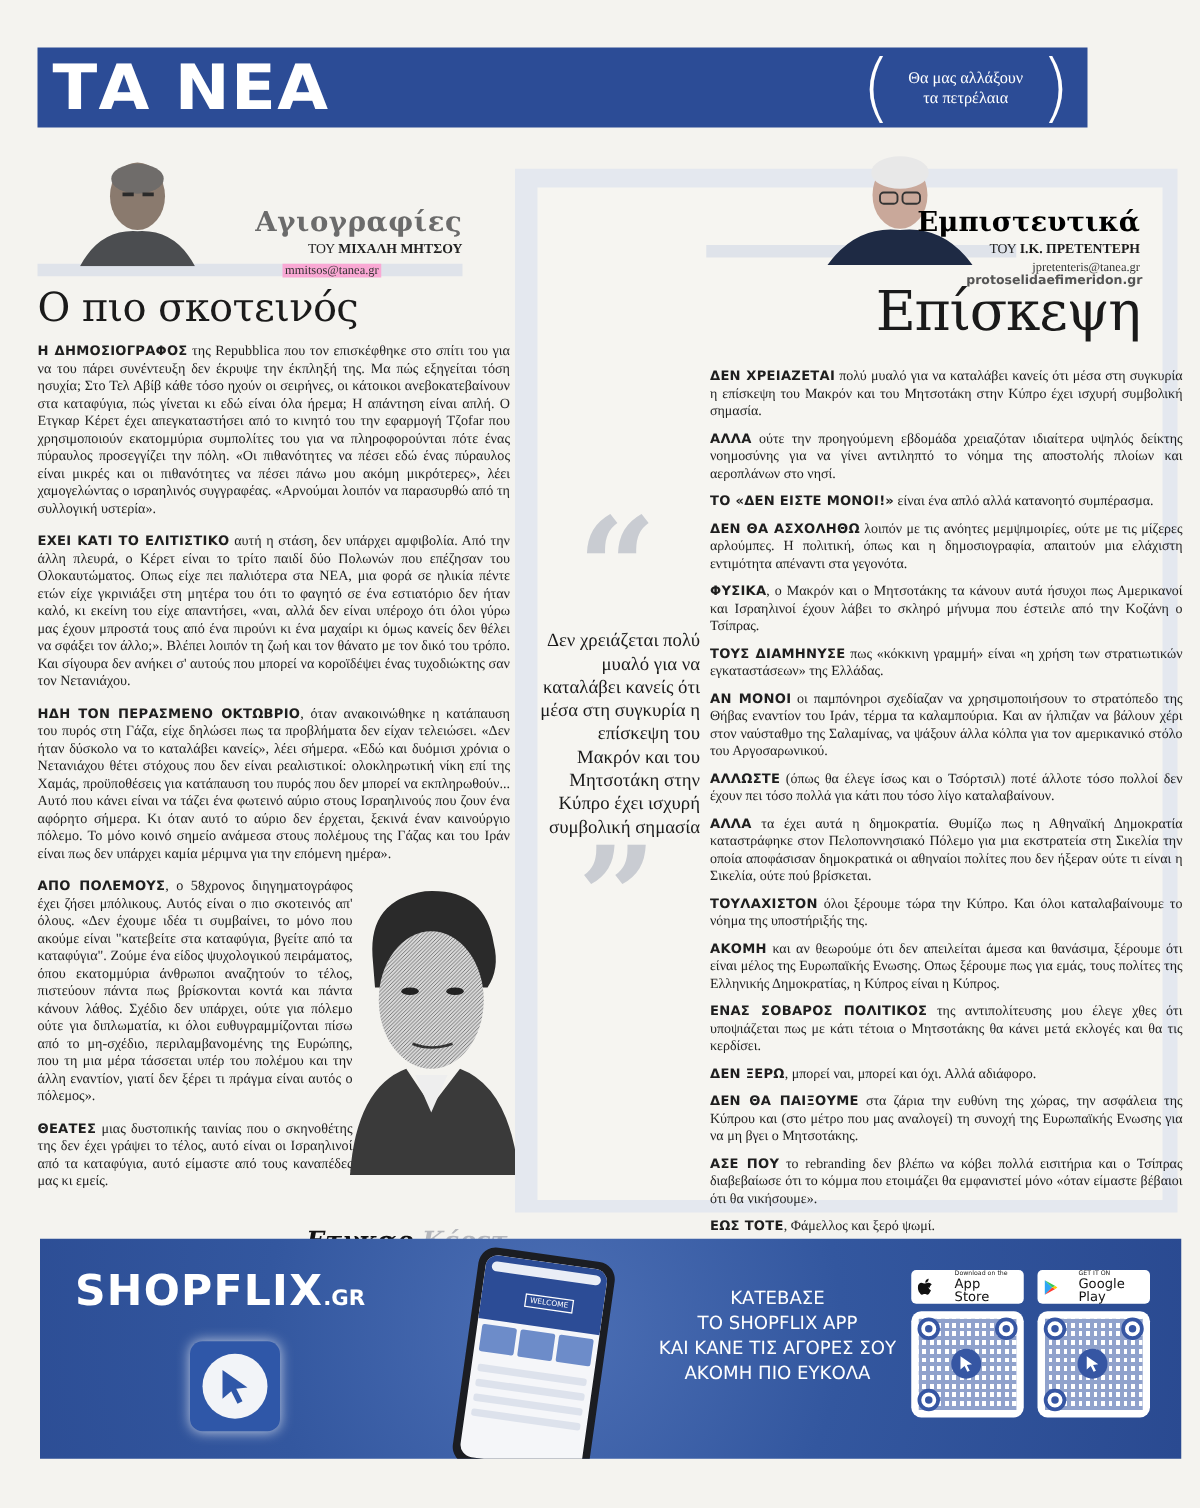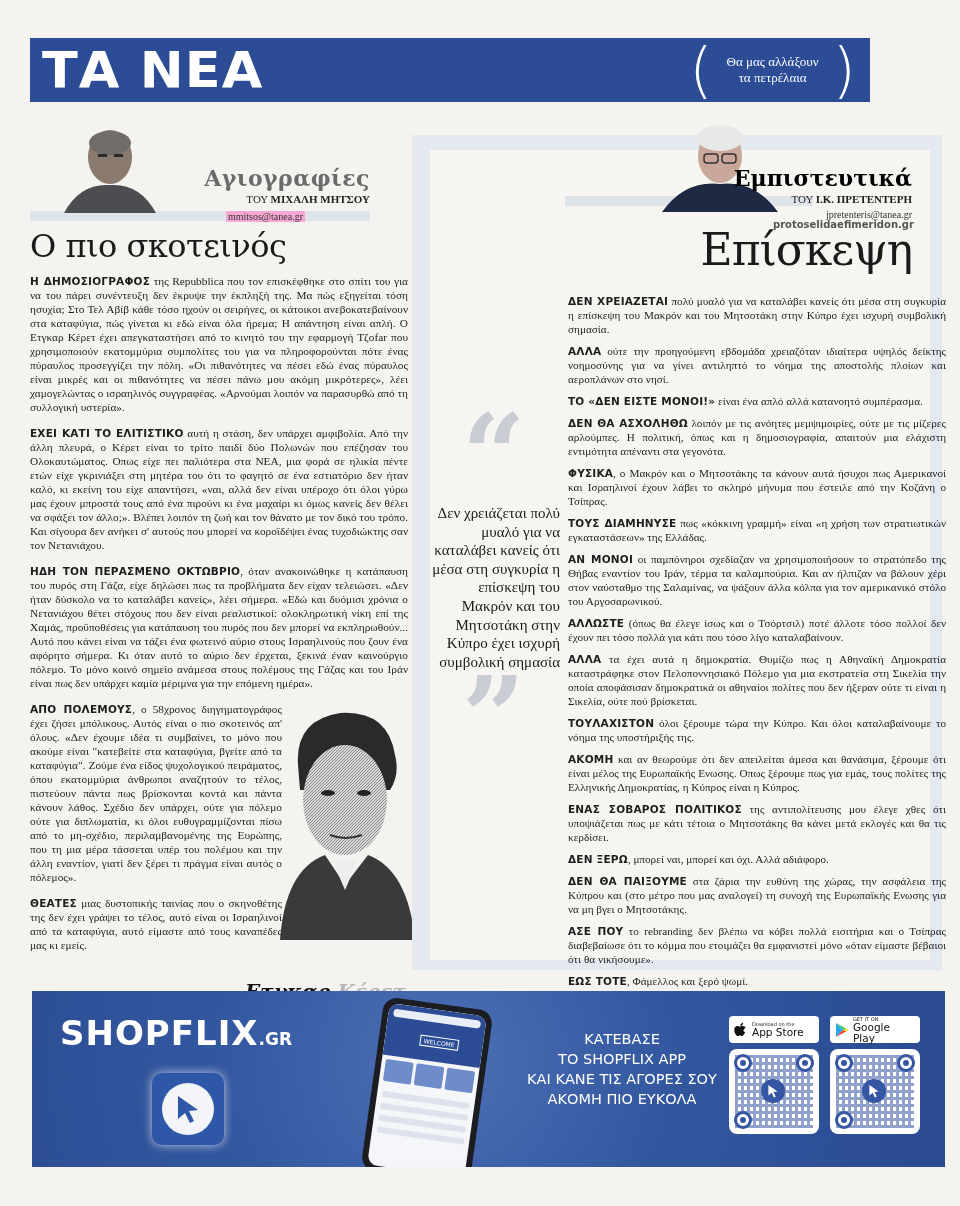--- a/index.html
+++ b/index.html
@@ -157,21 +157,21 @@
     .phone-tiles div { flex:1; height: 22px; background:#6d8cc9; border-radius:2px; }
     .phone-row { height: 6px; background:#dde2ec; margin: 6px 5px; border-radius: 2px; }
     .ad-cta {
       position: absolute; left: 490px; top: 38px; width: 200px; text-align: center;
       font-family: "DejaVu Sans", sans-serif; color: #fff; font-size: 14.5px; line-height: 20px;
       font-weight: 500;
     }
     .store-badges { position: absolute; left: 697px; top: 25px; display: flex; gap: 11px; }
     .badge {
       width: 90px; height: 27px; background: #fff; border-radius: 4px;
-      display: flex; align-items: center; padding: 0 5px; gap: 4px;
+      display: flex; align-items: center; padding: 0 5px; gap: 16px;
       font-family: "DejaVu Sans", sans-serif;
     }
     .badge .small { font-size: 5px; color: #222; line-height: 6px; display:block; }
     .badge .big { font-size: 10.5px; color: #111; line-height: 11px; display:block; }
     .qr-row { position: absolute; left: 697px; top: 58px; display: flex; gap: 11px; }
     .qr {
       width: 90px; height: 85px; background: #fff; border-radius: 8px; position: relative; overflow: hidden;
     }
     .qr-grid {
       position: absolute; inset: 6px;

